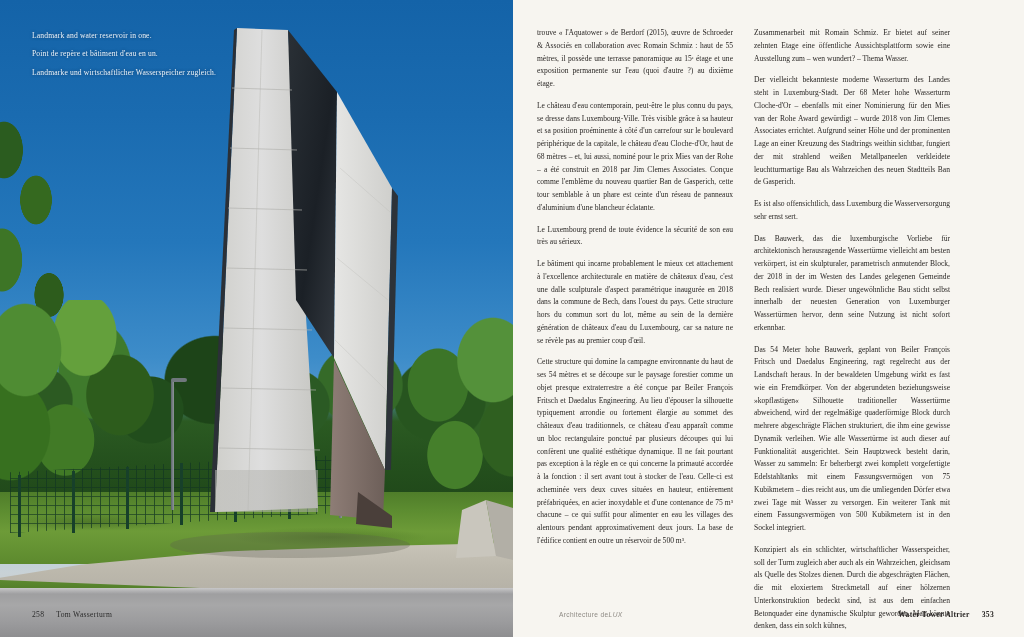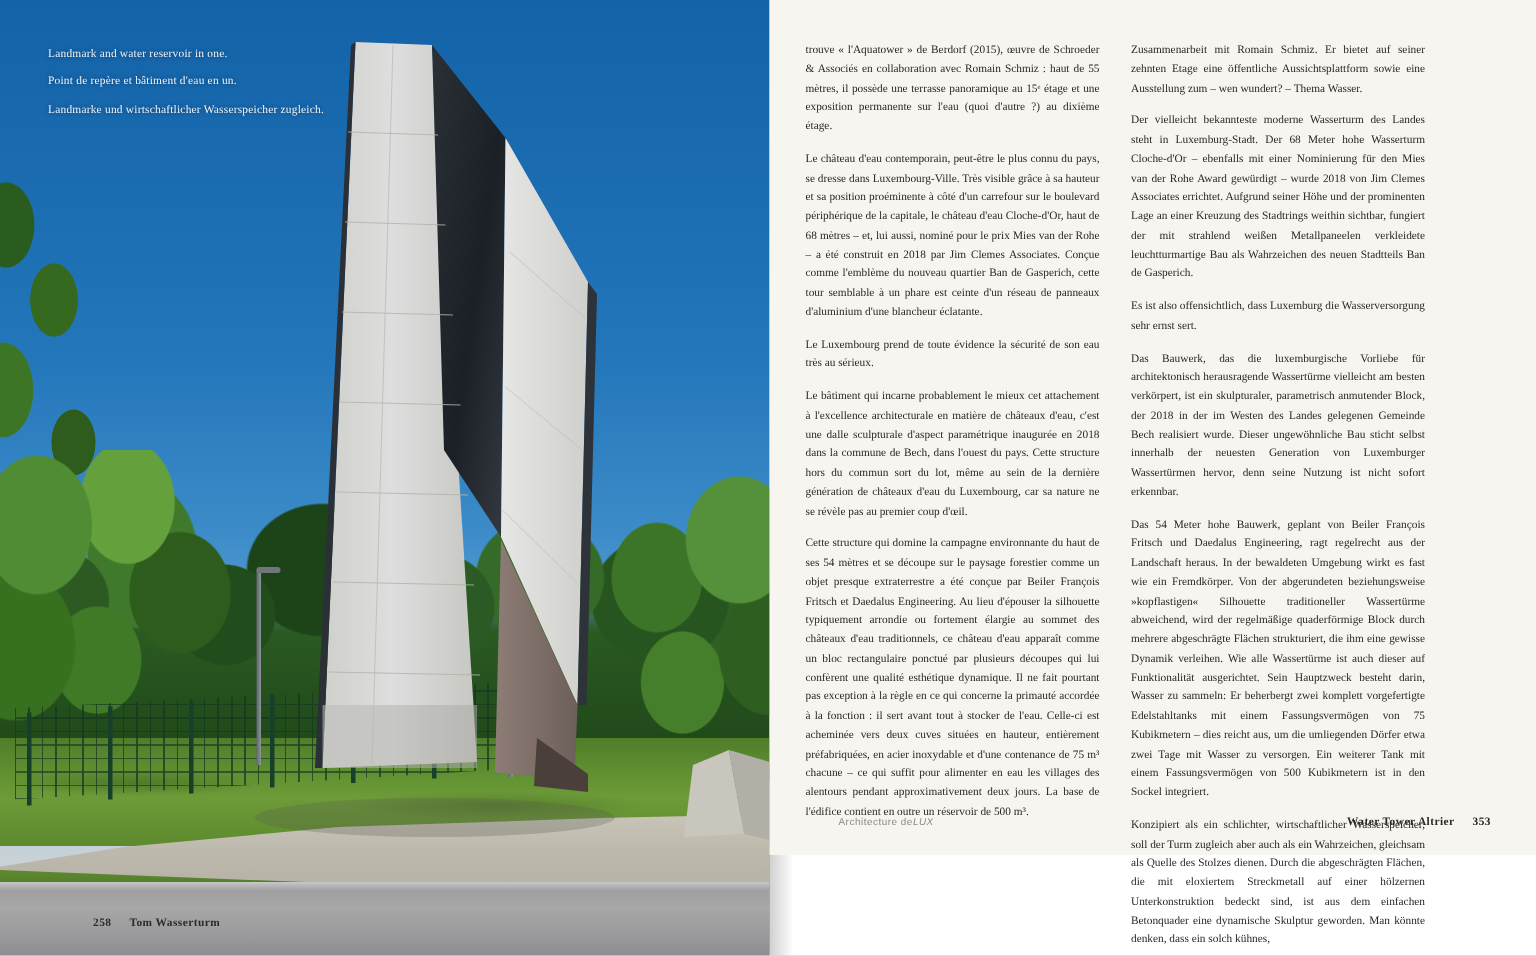--- a/index.html
+++ b/index.html
@@ -19,21 +19,21 @@
     height: 637px;
     display: flex;
   }
 
   
   #left-page {
     position: relative;
     width: 513px;
     height: 637px;
     overflow: hidden;
-    background: #d946ef;
+    background: #3b82f6;
   }
 
   
   .sky {
     position: absolute;
     inset: 0;
     background: linear-gradient(180deg,
         #1463a8 0%,
         #1a6bb0 18%,
         #2477bb 38%,
@@ -197,30 +197,29 @@
   
   #left-footer {
     position: absolute;
     left: 32px; bottom: 18px;
     display: flex;
     align-items: baseline;
     gap: 12px;
     color: #2b2b2b;
     font-family: "Liberation Serif", serif;
     font-size: 7.6px;
-    font-weight: bold;
+    font-weight: normal;
     letter-spacing: .3px;
-    margin-left: 30px;
   }
 
   
   #right-page {
     position: relative;
     width: 511px;
-    height: 570px;
+    height: 637px;
     background: #f7f5f0;
     padding: 27px 30px 0 24px;
   }
 
   #columns {
     display: flex;
     gap: 21px;
     height: 560px;
   }
 

